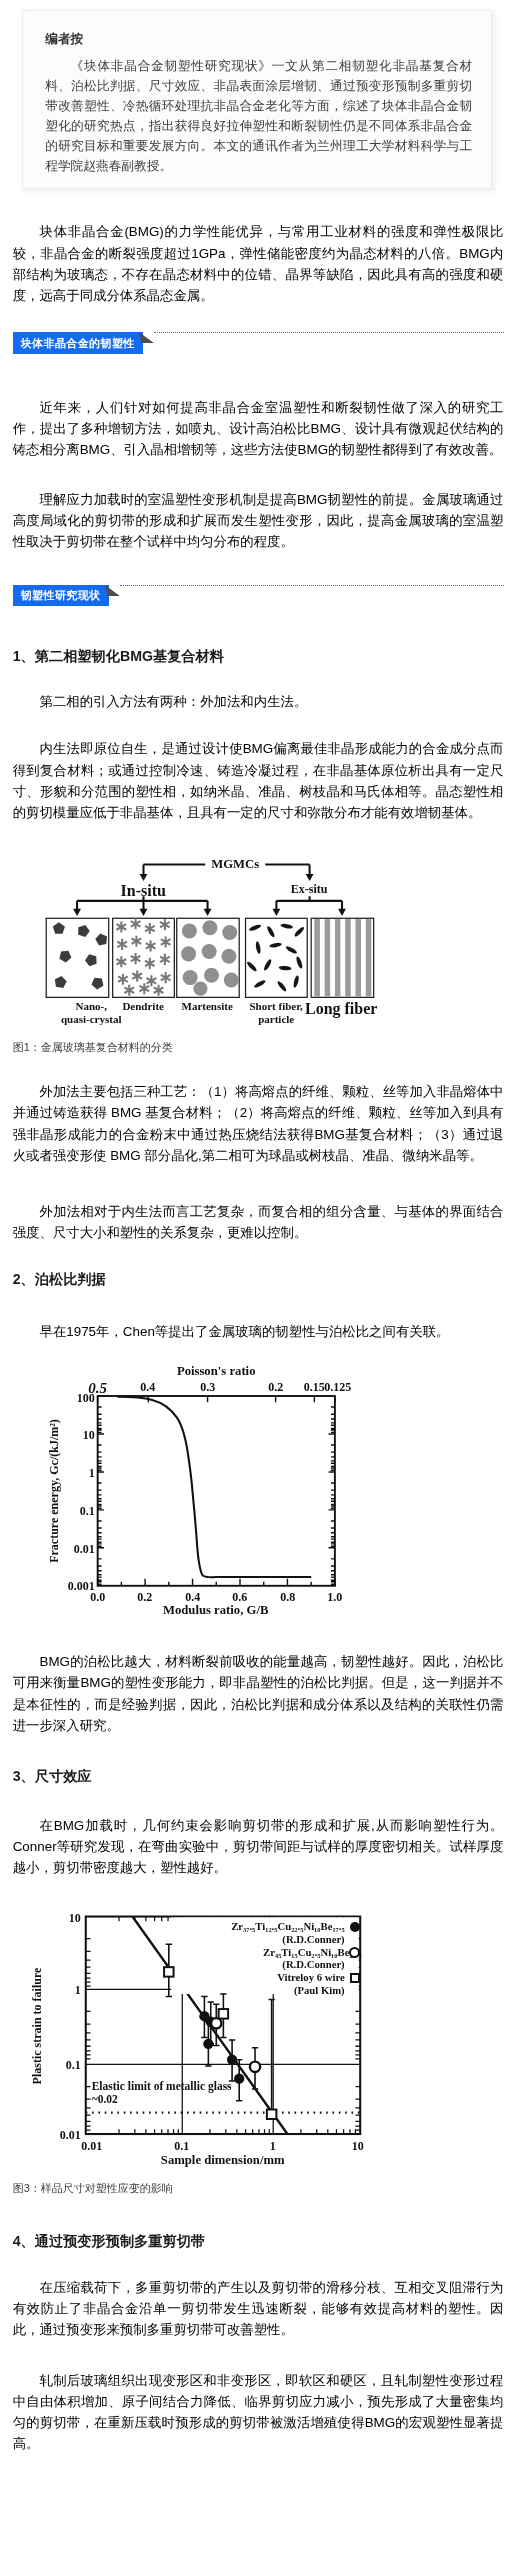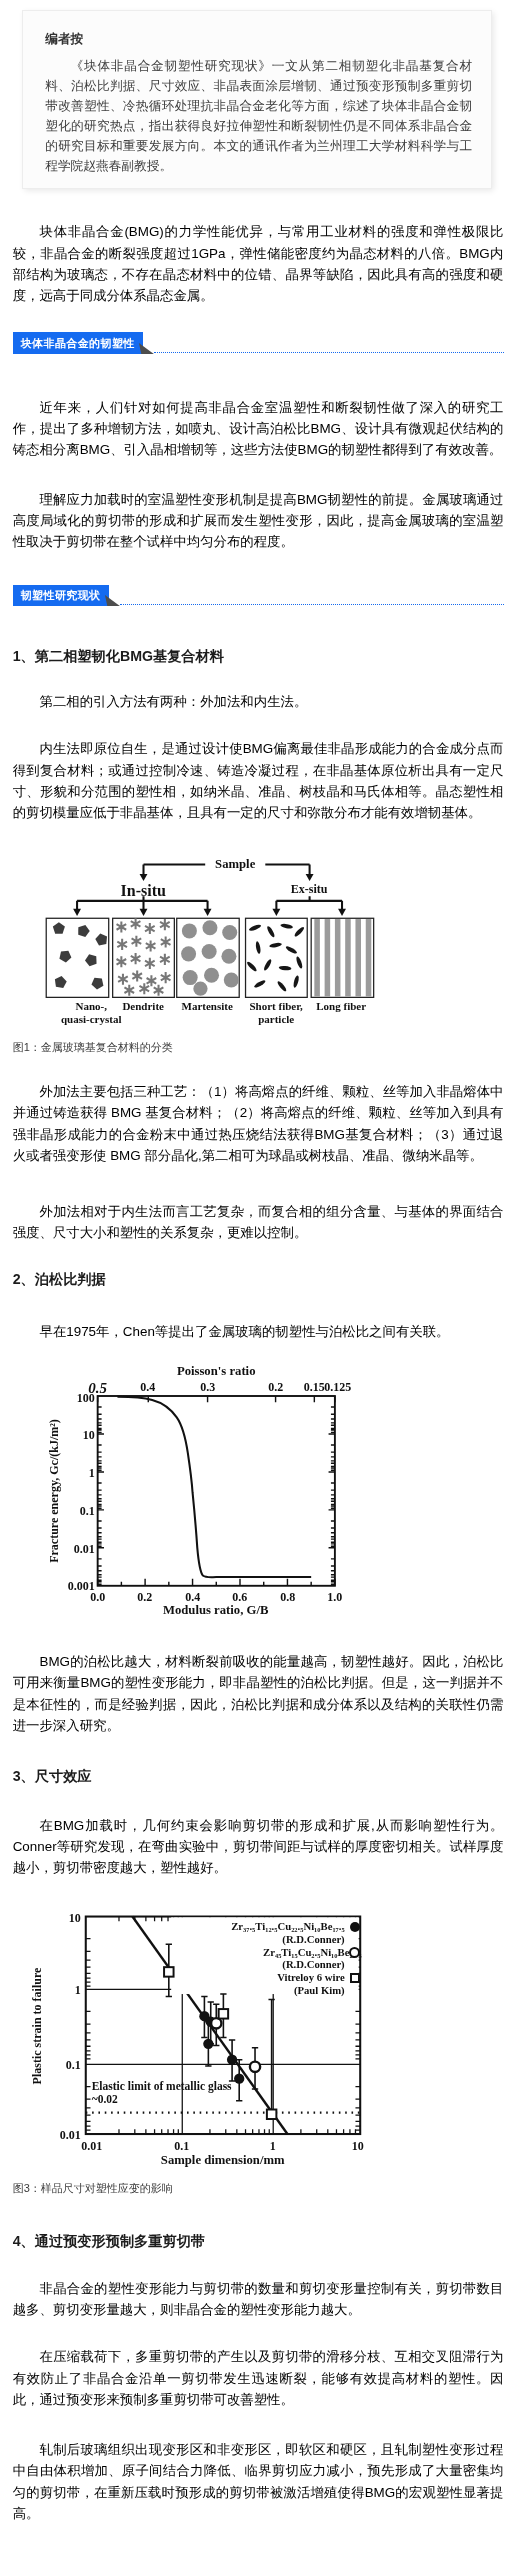--- a/index.html
+++ b/index.html
@@ -9,21 +9,21 @@
   .editor-box{box-sizing:border-box;margin-left:9.5px;width:470px;background:#fcfcfc;
       border:0.8px solid #ededed;box-shadow:1.6px 2.4px 6.3px rgba(0,0,0,.10);
       padding:20.6px 19px 12.7px 22px;}
   .editor-title{font-size:12.7px;font-weight:700;color:#333;line-height:17.4px;margin-bottom:7.1px;}
   .editor-body{font-size:12.7px;line-height:20px;text-align:justify;text-indent:2em;color:#3d3d3d;}
   
   .para{font-size:13.4px;line-height:21.3px;text-align:justify;text-indent:2em;color:#000000;}
   .p-intro{margin-top:32px;}
   .h-num{font-size:14.2px;font-weight:700;color:#1c1c1c;line-height:19px;}
   
-  .banner-row{display:flex;align-items:flex-end;}
+  .banner-row{display:flex;align-items:flex-start;}
   .banner{background:#156bf0;color:#fff;font-size:11px;font-weight:700;
       line-height:15px;padding:3.2px 8px;letter-spacing:0.4px;}
   .banner-tri{margin-left:-4.7px;display:block;}
   .banner-dots{flex:1;border-bottom:1.6px dotted #156bf0;margin-bottom:0.8px;}
   
   .fig{position:relative;}
   .fig svg{position:absolute;left:0;top:0;}
   .fig .lb{position:absolute;font-family:"Liberation Serif","DejaVu Serif","DejaVu Sans",serif;
       font-weight:700;color:#111;white-space:pre-line;}
   .lb.ctr{text-align:center;}
@@ -161,30 +161,30 @@
       </g>
       <g fill="#9b9b9b">
         <rect x="381" y="81" width="7" height="98"></rect>
           <rect x="394" y="81" width="7" height="98"></rect>
         <rect x="407" y="81" width="7" height="98"></rect>
           <rect x="420" y="81" width="7" height="98"></rect>
         <rect x="433" y="81" width="7" height="98"></rect>
           <rect x="446" y="81" width="7" height="98"></rect>
       </g>
     </svg>
-    <span class="lb ctr" style="left:194px;top:1.6px;width:57px;font-size:12.7px;">Sample</span>
+    <span class="lb ctr" style="left:194px;top:1.6px;width:57px;font-size:12.7px;">MGMCs</span>
     <span class="lb ctr" style="left:105px;top:27px;width:51px;font-size:16px;">In-situ</span>
     <span class="lb ctr" style="left:271px;top:27px;width:51px;font-size:12px;">Ex-situ</span>
     <span class="lb ctr" style="left:39px;top:145px;width:79px;font-size:11px;line-height:12.7px;">Nano-,
 quasi-crystal</span>
     <span class="lb ctr" style="left:91px;top:145px;width:79px;font-size:11px;">Dendrite</span>
     <span class="lb ctr" style="left:155px;top:145px;width:79px;font-size:11px;">Martensite</span>
     <span class="lb ctr" style="left:224px;top:145px;width:79px;font-size:11px;line-height:12.7px;">Short fiber,
 particle</span>
-    <span class="lb ctr" style="left:289px;top:145px;width:79px;font-size:11px;">Long fiber</span>
+    <span class="lb ctr" style="left:289px;top:145px;width:79px;font-size:16px;">Long fiber</span>
   </div>
   <div class="caption" style="margin-top:9.5px;">图1：金属玻璃基复合材料的分类</div>
 
   <div class="para" style="margin-top:26px;">外加法主要包括三种工艺：（1）将高熔点的纤维、颗粒、丝等加入非晶熔体中并通过铸造获得 BMG 基复合材料；（2）将高熔点的纤维、颗粒、丝等加入到具有强非晶形成能力的合金粉末中通过热压烧结法获得BMG基复合材料；（3）通过退火或者强变形使 BMG 部分晶化,第二相可为球晶或树枝晶、准晶、微纳米晶等。</div>
   <div class="para" style="margin-top:35px;">外加法相对于内生法而言工艺复杂，而复合相的组分含量、与基体的界面结合强度、尺寸大小和塑性的关系复杂，更难以控制。</div>
 
   <div class="h-num" style="margin-top:26px;">2、泊松比判据</div>
   <div class="para" style="margin-top:32px;">早在1975年，Chen等提出了金属玻璃的韧塑性与泊松比之间有关联。</div>
 
   <div class="fig" style="margin-top:20px;width:488px;height:257px;">
@@ -285,18 +285,17 @@
     <span class="lb ctr" style="left:59px;top:228px;width:40px;font-size:12px;">0.01</span>
     <span class="lb ctr" style="left:149px;top:228px;width:40px;font-size:12px;">0.1</span>
     <span class="lb ctr" style="left:240px;top:228px;width:40px;font-size:12px;">1</span>
     <span class="lb ctr" style="left:325px;top:228px;width:40px;font-size:12px;">10</span>
     <span class="lb ctr" style="left:115px;top:242px;width:190px;font-size:12.7px;">Sample dimension/mm</span>
     <span class="lb rot" style="left:24px;top:115px;font-size:12px;">Plastic strain to failure</span>
   </div>
   <div class="caption" style="margin-top:8px;">图3：样品尺寸对塑性应变的影响</div>
 
   <div class="h-num" style="margin-top:36px;">4、通过预变形预制多重剪切带</div>
-  <div class="para" style="margin-top:27px;">非晶合金的塑性变形能力与剪切带的数量和剪切变形量控制有关，剪切带数目越多、剪切变形量越大，则非晶合金的塑性变形能力越大。</div>
   <div class="para" style="margin-top:26px;">在压缩载荷下，多重剪切带的产生以及剪切带的滑移分枝、互相交叉阻滞行为有效防止了非晶合金沿单一剪切带发生迅速断裂，能够有效提高材料的塑性。因此，通过预变形来预制多重剪切带可改善塑性。</div>
   <div class="para" style="margin-top:29px;">轧制后玻璃组织出现变形区和非变形区，即软区和硬区，且轧制塑性变形过程中自由体积增加、原子间结合力降低、临界剪切应力减小，预先形成了大量密集均匀的剪切带，在重新压载时预形成的剪切带被激活增殖使得BMG的宏观塑性显著提高。</div>
 
 </div>
 
 
 </body></html>

